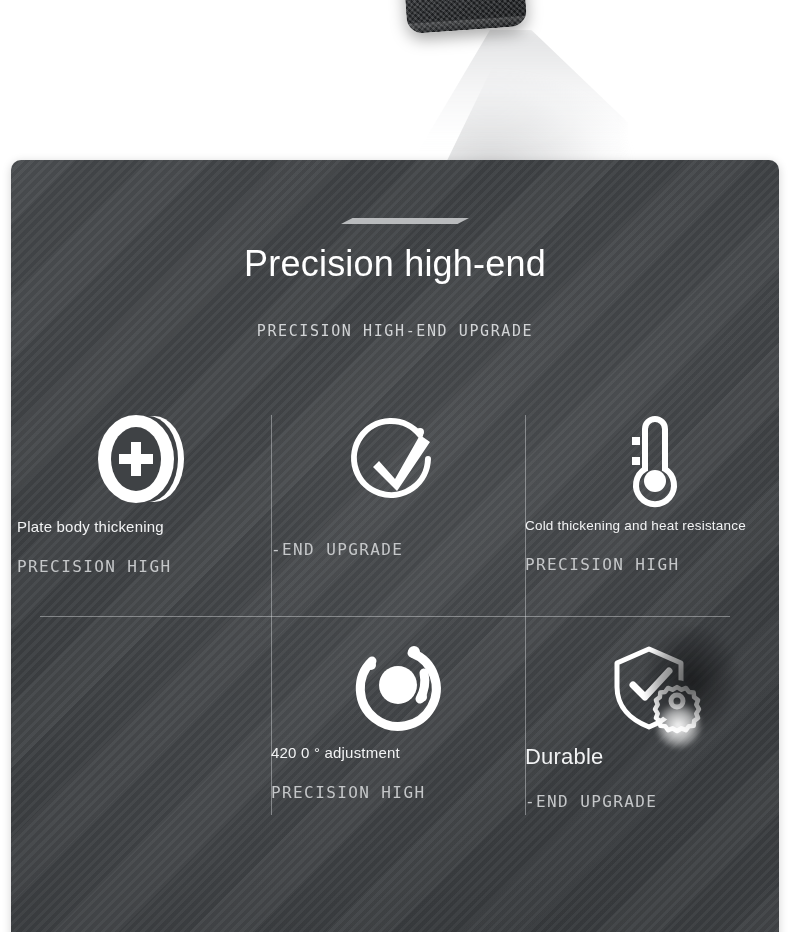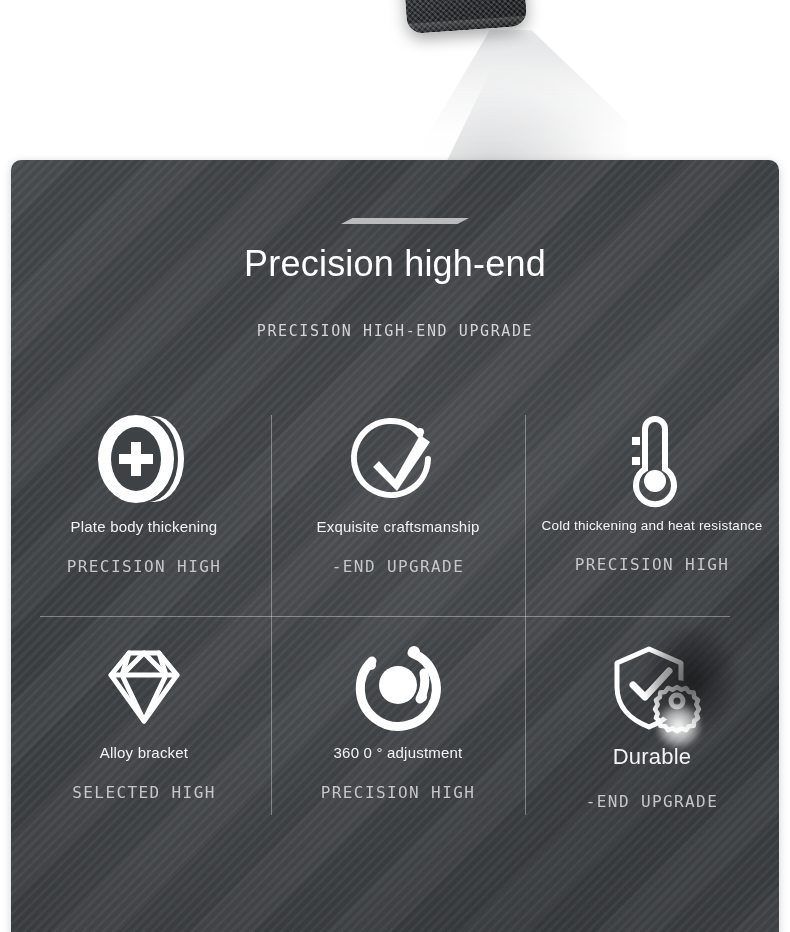--- a/index.html
+++ b/index.html
@@ -173,21 +173,21 @@
     left: 29px;
     top: 226px;
     width: 690px;
     height: 1px;
     background: rgba(225,227,229,0.42);
   }
 
   .cell {
     position: absolute;
     width: 254px;
-    text-align: center;
+    text-align: left;
     color: #ffffff;
   }
   .cell.c0 { left: 6px;   top: 10px; }
   .cell.c1 { left: 260px; top: 10px; }
   .cell.c2 { left: 514px; top: 10px; }
   .cell.c3 { left: 6px;   top: 236px; }
   .cell.c4 { left: 260px; top: 236px; }
   .cell.c5 { left: 514px; top: 236px; }
 
   .icon-wrap {
@@ -269,64 +269,49 @@
     </div>
 
     <div class="cell c1">
       <div class="icon-wrap">
         <svg width="104" height="100" viewBox="0 0 104 100">
           <path d="M74 26a37 37 0 1 0 8 24" fill="none" stroke="#ffffff" stroke-width="6" stroke-linecap="round"></path>
           <circle cx="74" cy="23" r="4" fill="#ffffff"></circle>
           <path d="M33 52 L49 70 L74 26 L84 33 L51 82 L27 58 Z" fill="#ffffff"></path>
         </svg>
       </div>
-      <div class="cell-title">Exquisite craftsmanship</div>
       <div class="cell-sub">-END UPGRADE</div>
     </div>
 
     <div class="cell c2">
       <div class="icon-wrap">
         <svg width="104" height="100" viewBox="0 0 104 100">
           <path d="M45 20a10 10 0 0 1 20 0v40a19 19 0 1 1-20 0z" fill="none" stroke="#ffffff" stroke-width="6"></path>
           <circle cx="55" cy="72" r="11" fill="#ffffff"></circle>
           <rect x="32" y="28" width="8" height="8" fill="#ffffff"></rect>
           <rect x="32" y="48" width="8" height="8" fill="#ffffff"></rect>
         </svg>
       </div>
       <div class="cell-title wide">Cold thickening and heat resistance</div>
       <div class="cell-sub">PRECISION HIGH</div>
     </div>
 
-    <div class="cell c3">
-      <div class="icon-wrap">
-        <svg width="110" height="100" viewBox="0 0 110 100">
-          <g fill="none" stroke="#ffffff" stroke-width="5" stroke-linejoin="round" stroke-linecap="round">
-            <path d="M22 40 L40 18 L70 18 L88 40 L55 86 Z"></path>
-            <path d="M22 40 H88"></path>
-            <path d="M40 18 L33 40 L55 86 L77 40 L70 18"></path>
-            <path d="M33 40 L55 18 L77 40"></path>
-          </g>
-        </svg>
-      </div>
-      <div class="cell-title">Alloy bracket</div>
-      <div class="cell-sub">SELECTED HIGH</div>
-    </div>
 
     <div class="cell c4">
       <div class="icon-wrap">
         <svg width="104" height="100" viewBox="0 0 104 100">
           <path d="M66 18a38 38 0 1 1-40 8" fill="none" stroke="#ffffff" stroke-width="9" stroke-linecap="round"></path>
           <path d="M78 38a38 38 0 0 1-4 26" fill="none" stroke="#ffffff" stroke-width="9" stroke-linecap="round"></path>
           <circle cx="52" cy="50" r="19" fill="#ffffff"></circle>
           <circle cx="68" cy="17" r="6" fill="#ffffff"></circle>
           <circle cx="25" cy="30" r="5" fill="#ffffff"></circle>
           <circle cx="76" cy="62" r="5" fill="#ffffff"></circle>
         </svg>
       </div>
-      <div class="cell-title">360 0 ° adjustment</div>
+      <div class="cell-title">420 0 ° adjustment</div>
       <div class="cell-sub">PRECISION HIGH</div>
     </div>
 
     <div class="cell c5">
       <div class="icon-wrap">
         <svg width="110" height="100" viewBox="0 0 110 100">
           <path d="M52 14 L84 28 V52 c0 20 -14 33 -32 40 C34 85 20 72 20 52 V28 Z" fill="none" stroke="#ffffff" stroke-width="5" stroke-linejoin="round"></path>
           <path d="M36 50 L48 62 L72 36" fill="none" stroke="#ffffff" stroke-width="7" stroke-linecap="round" stroke-linejoin="round"></path>
           <g transform="translate(80,66)">
             <circle r="21" fill="#3f4245"></circle>

